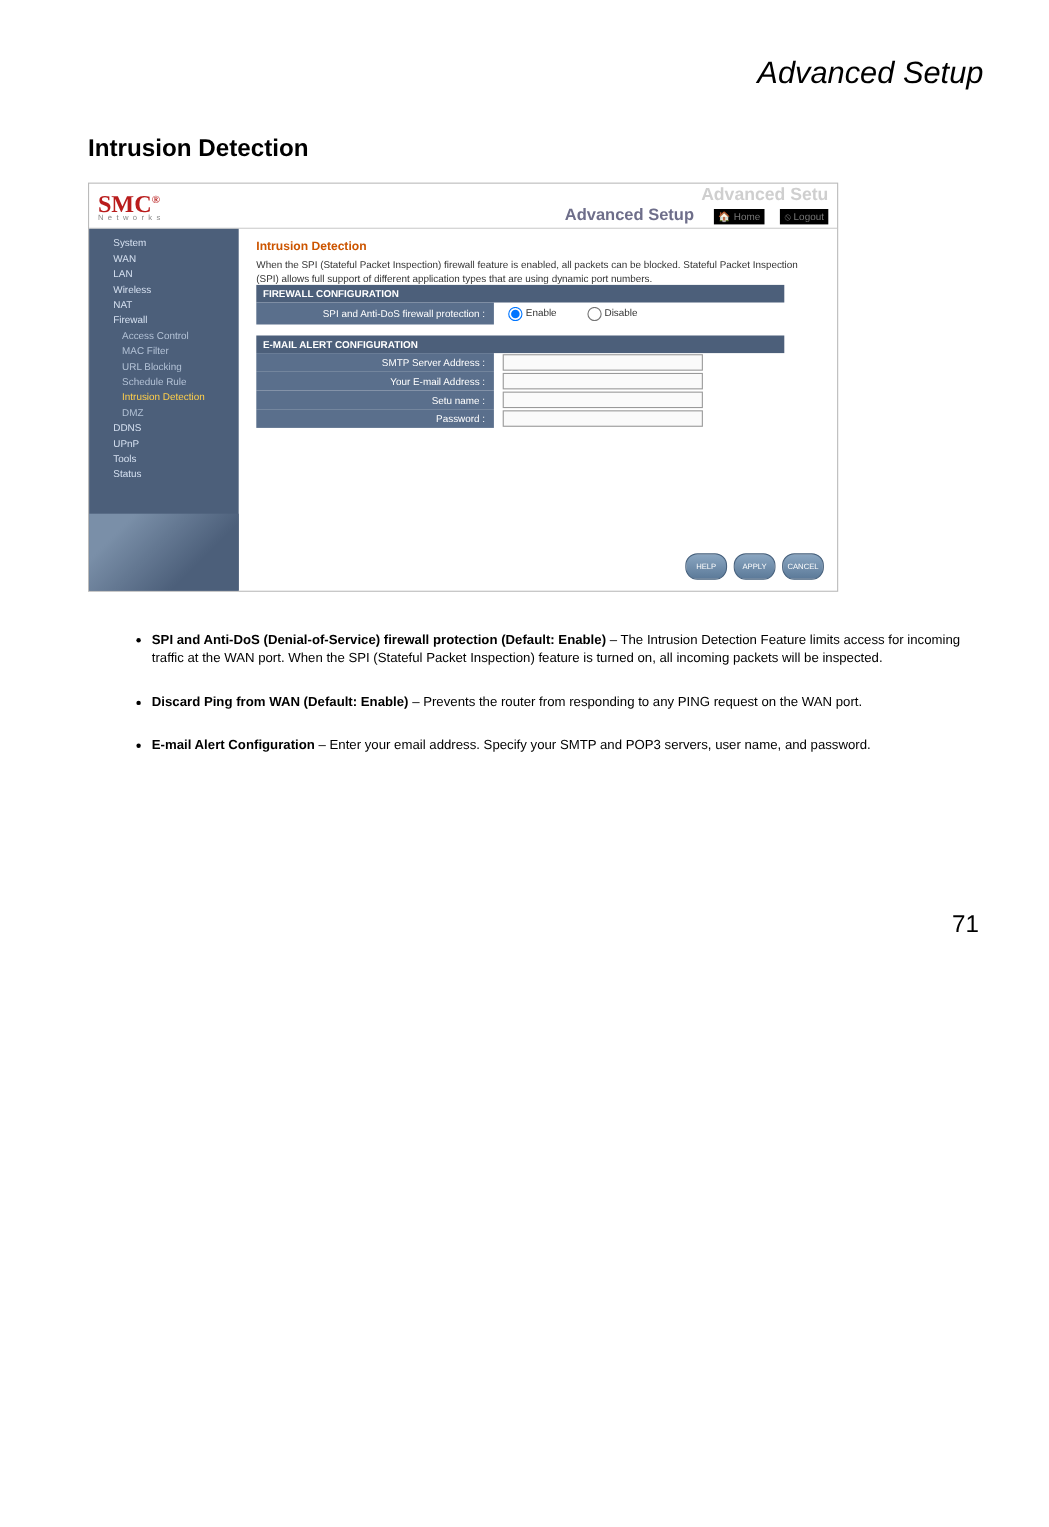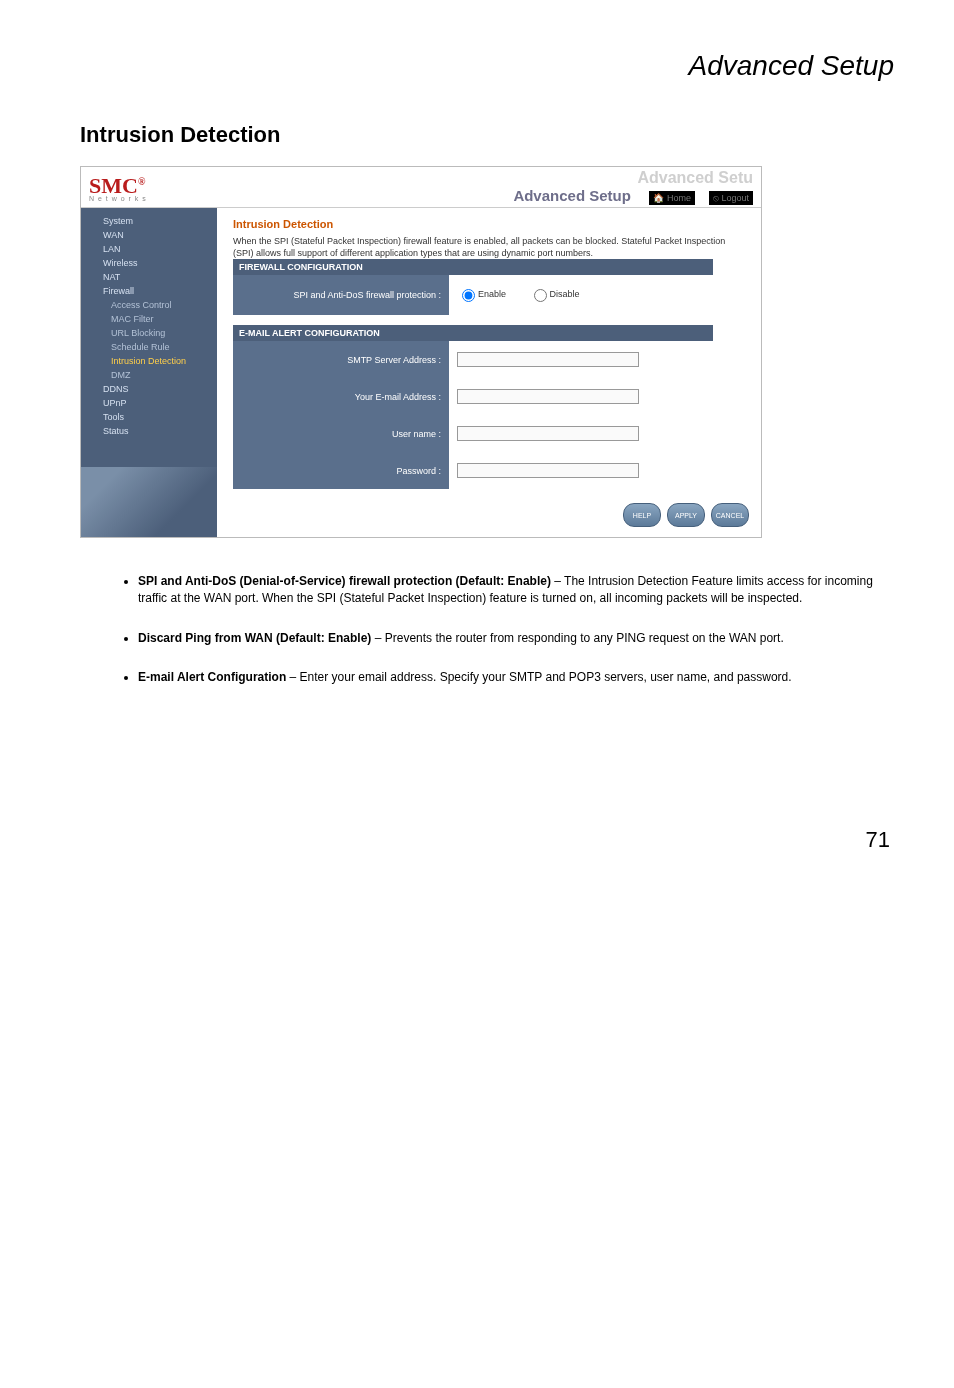--- a/index.html
+++ b/index.html
@@ -137,21 +137,21 @@
     font-size: 9px;
   }
   .ss-table td.label {
     background: #5a6f8c;
     color: #fff;
     text-align: right;
     padding: 3px 8px;
     width: 200px;
   }
   .ss-table td.value {
-    padding: 11px 8px;
+    padding: 1px 8px;
   }
   .ss-radio {
     display: inline-flex;
     align-items: center;
     margin-right: 20px;
     font-size: 9px;
   }
   .ss-radio input { margin-right: 3px; }
   .ss-input {
     width: 180px;
@@ -270,21 +270,21 @@
                 <div class="ss-input"></div>
               </td>
         </tr>
         <tr>
           <td class="label">Your E-mail Address :</td>
           <td class="value">
                 <div class="ss-input"></div>
               </td>
         </tr>
         <tr>
-          <td class="label">User name :</td>
+          <td class="label">Setu name :</td>
           <td class="value">
                 <div class="ss-input"></div>
               </td>
         </tr>
         <tr>
           <td class="label">Password :</td>
           <td class="value">
                 <div class="ss-input"></div>
               </td>
         </tr>

